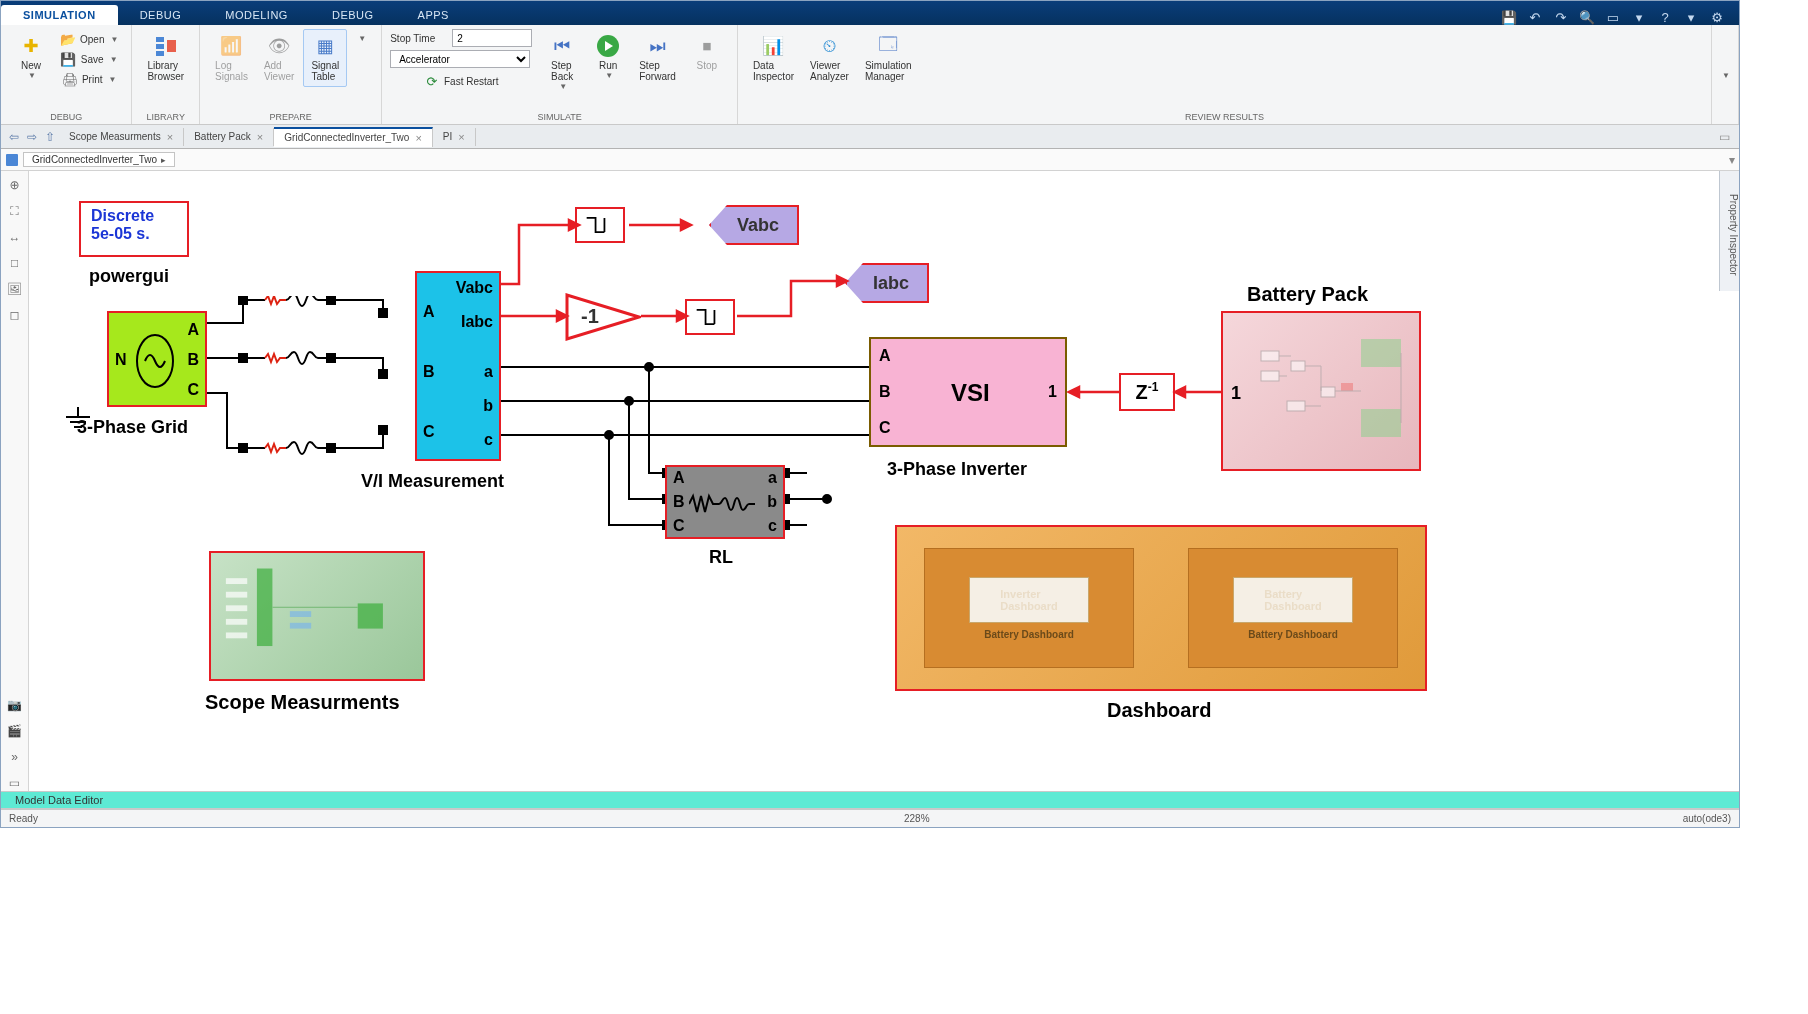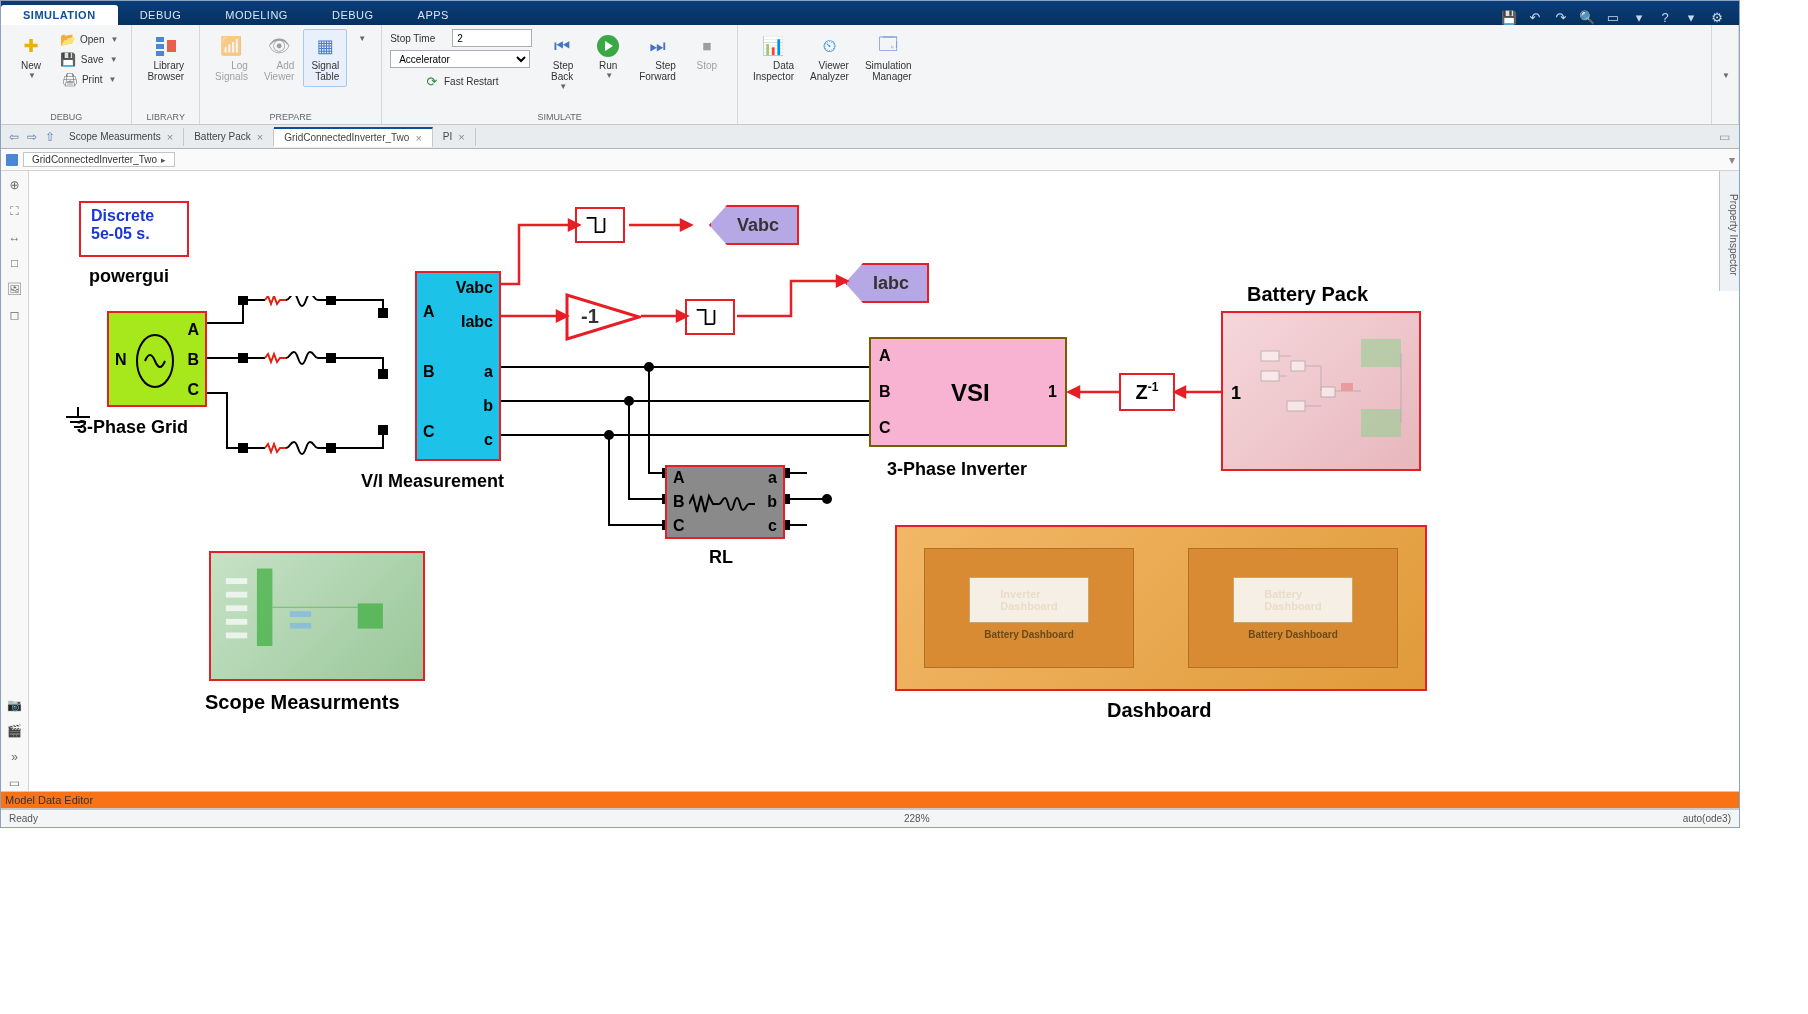--- a/index.html
+++ b/index.html
@@ -15,21 +15,21 @@
 
 
 .ribbon{display:flex;background:#f4f5f6;border-bottom:1px solid #c9c9c9;height:100px}
 .rgroup{border-right:1px solid #d7d7d7;display:flex;flex-direction:column;justify-content:space-between;padding:4px 8px 2px}
 .rgroup-title{text-align:center;font-size:9px;color:#666;padding-top:2px}
 .rgroup-btns{display:flex;gap:2px;align-items:flex-start}
 .rbtn{display:flex;flex-direction:column;align-items:center;justify-content:center;padding:4px 6px;cursor:pointer;border:1px solid transparent;border-radius:2px;min-width:44px}
 .rbtn.disabled{opacity:.45;cursor:default}
 .rbtn.active{background:#e8f0fb;border:1px solid #a5c9f3}
 .rbtn-icon{width:24px;height:24px;margin-bottom:2px;display:flex;align-items:center;justify-content:center;font-size:18px}
-.rbtn-text{font-size:10px;color:#333;text-align:right;line-height:11px}
+.rbtn-text{font-size:10px;color:#333;text-align:left;line-height:11px}
 .rbtn.small{flex-direction:row;min-width:auto;padding:1px 4px;gap:4px}
 .rbtn.small .rbtn-icon{width:16px;height:16px;font-size:13px;margin:0}
 .vstack{display:flex;flex-direction:column;gap:0}
 .field-row{display:flex;align-items:center;gap:6px;margin-bottom:3px}
 .field-label{font-size:10px;color:#333;width:56px}
 .field-input{border:1px solid #abadb3;padding:1px 4px;font-size:10px;width:80px;background:#fff;height:18px}
 select.field-input{width:140px}
 .dd-arrow{font-size:8px;color:#666;margin-left:2px}
 
 
@@ -56,21 +56,21 @@
 
 .blk{position:absolute;border:2px solid #e61e25;font-size:16px;font-weight:600;color:#000}
 .blk.brown-border{border-color:#7a5c00}
 .lbl{position:absolute;font-size:18px;font-weight:600;color:#000}
 .lbl.title{font-size:20px}
 .arrow-tag{position:absolute;background:#b6a8e4;border:2px solid #e61e25;height:40px;display:flex;align-items:center;padding:0 18px 0 26px;font-size:18px;font-weight:600;clip-path:polygon(18px 0,100% 0,100% 100%,18px 100%,0 50%)}
 
 
 .statusbar{display:flex;background:#f4f5f6;border-top:1px solid #c9c9c9;height:18px;font-size:10px;color:#555;align-items:center;padding:0 8px}
 .statusbar .right{margin-left:auto}
-.panel-title{background:#f97316;border-top:1px solid #c9c9c9;border-bottom:1px solid #c9c9c9;padding:2px 4px;font-size:11px}
+.panel-title{background:#5eead4;border-top:1px solid #c9c9c9;border-bottom:1px solid #c9c9c9;padding:2px 14px;font-size:11px}
 
 
 svg{width:100%;height:100%}
 </style>
 </head>
 <body>
 
 <div class="window">
 
   <div class="tabstrip">
@@ -219,20 +219,21 @@
             <span class="rbtn-icon" style="color:#2a8dd4">⏲</span>
             <span class="rbtn-text" style="white-space:pre">Viewer
 Analyzer</span>
           </div>
         <div class="rbtn">
             <span class="rbtn-icon" style="color:#4573c4">🗔</span>
             <span class="rbtn-text" style="white-space:pre">Simulation
 Manager</span>
           </div>
       </div>
+      <div class="rgroup-title">REVIEW RESULTS</div>
     </div>
 
     <div class="rgroup" style="justify-content:center">
         <span class="dd-arrow">▼</span>
       </div>
   </div>
 
   <div class="doctabs">
     <span class="navbtn">⇦</span>
     <span class="navbtn">⇨</span>

